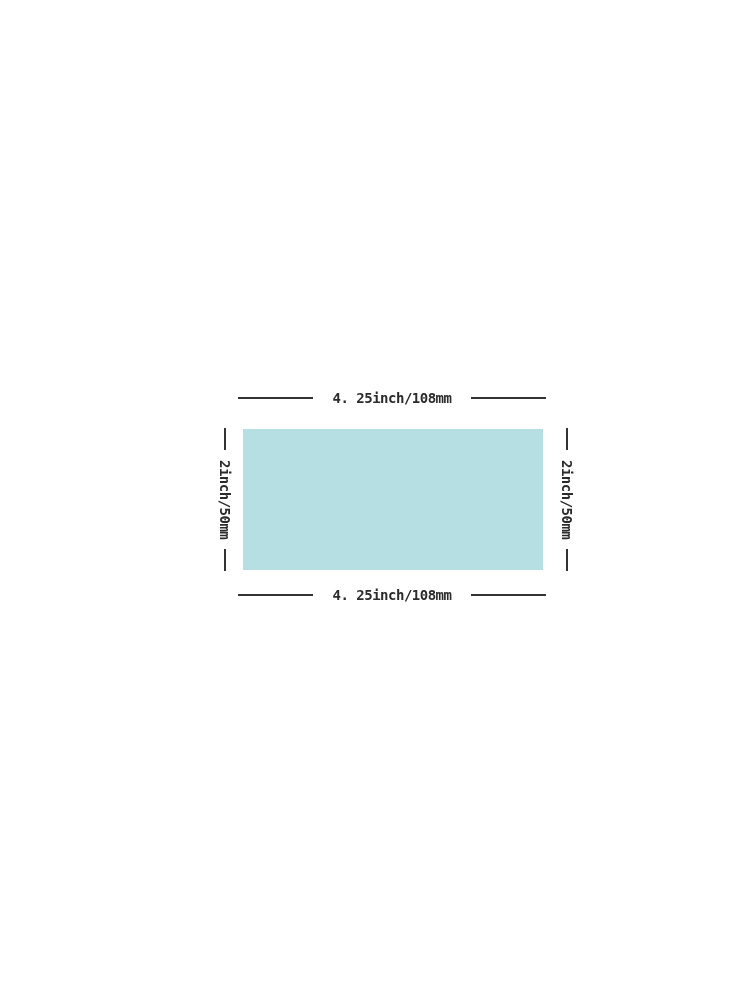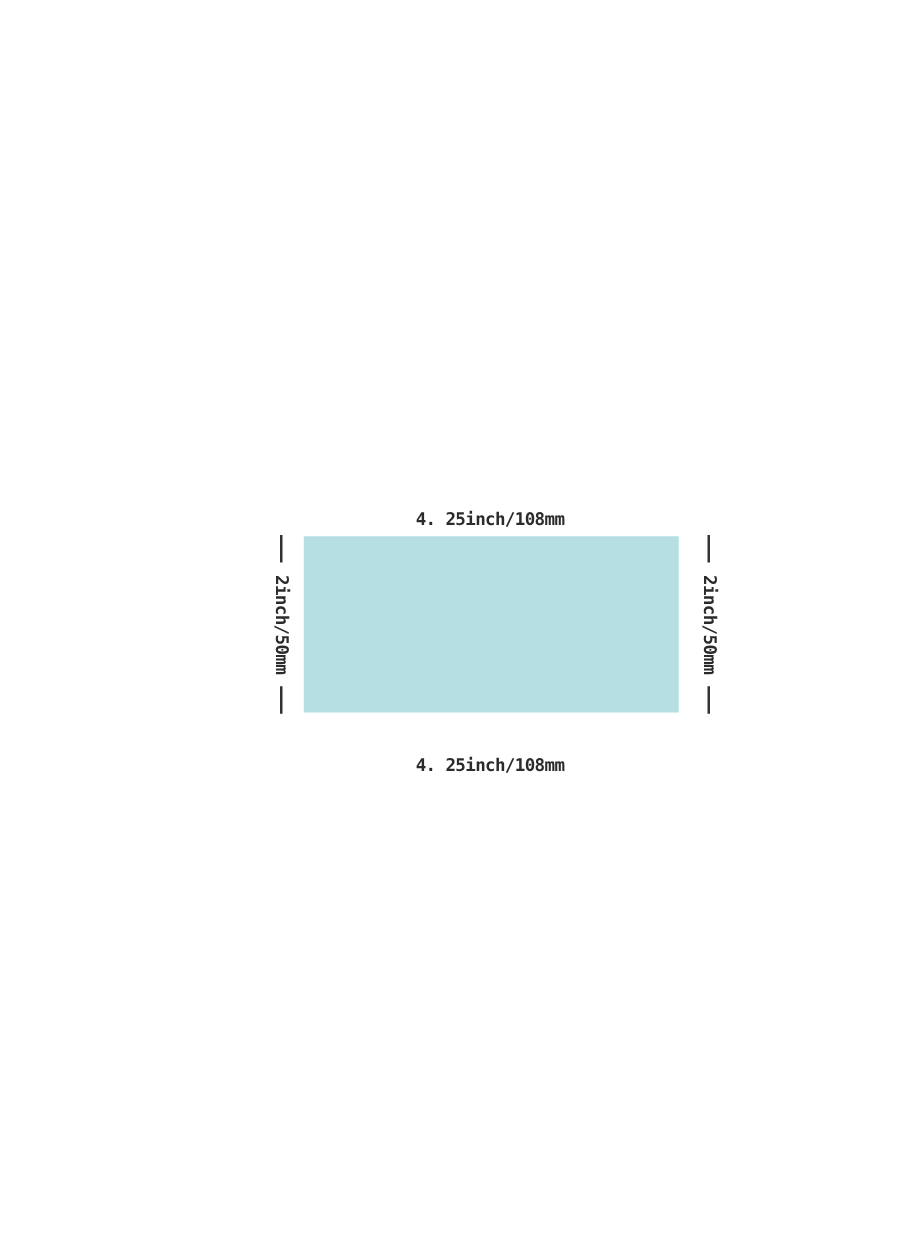--- a/index.html
+++ b/index.html
@@ -25,21 +25,20 @@
   }
   
   .dim-row {
     position: absolute;
     left: 238px;
     width: 308px;
     height: 18px;
     display: flex;
     align-items: center;
     gap: 20px;
-    flex-direction: column;
   }
   .dim-row.top    { top: 389px; }
   .dim-row.bottom { top: 586px; }
   .hline {
     flex: 1;
     height: 2px;
     background: #333333;
   }
   
   .dim-col {

